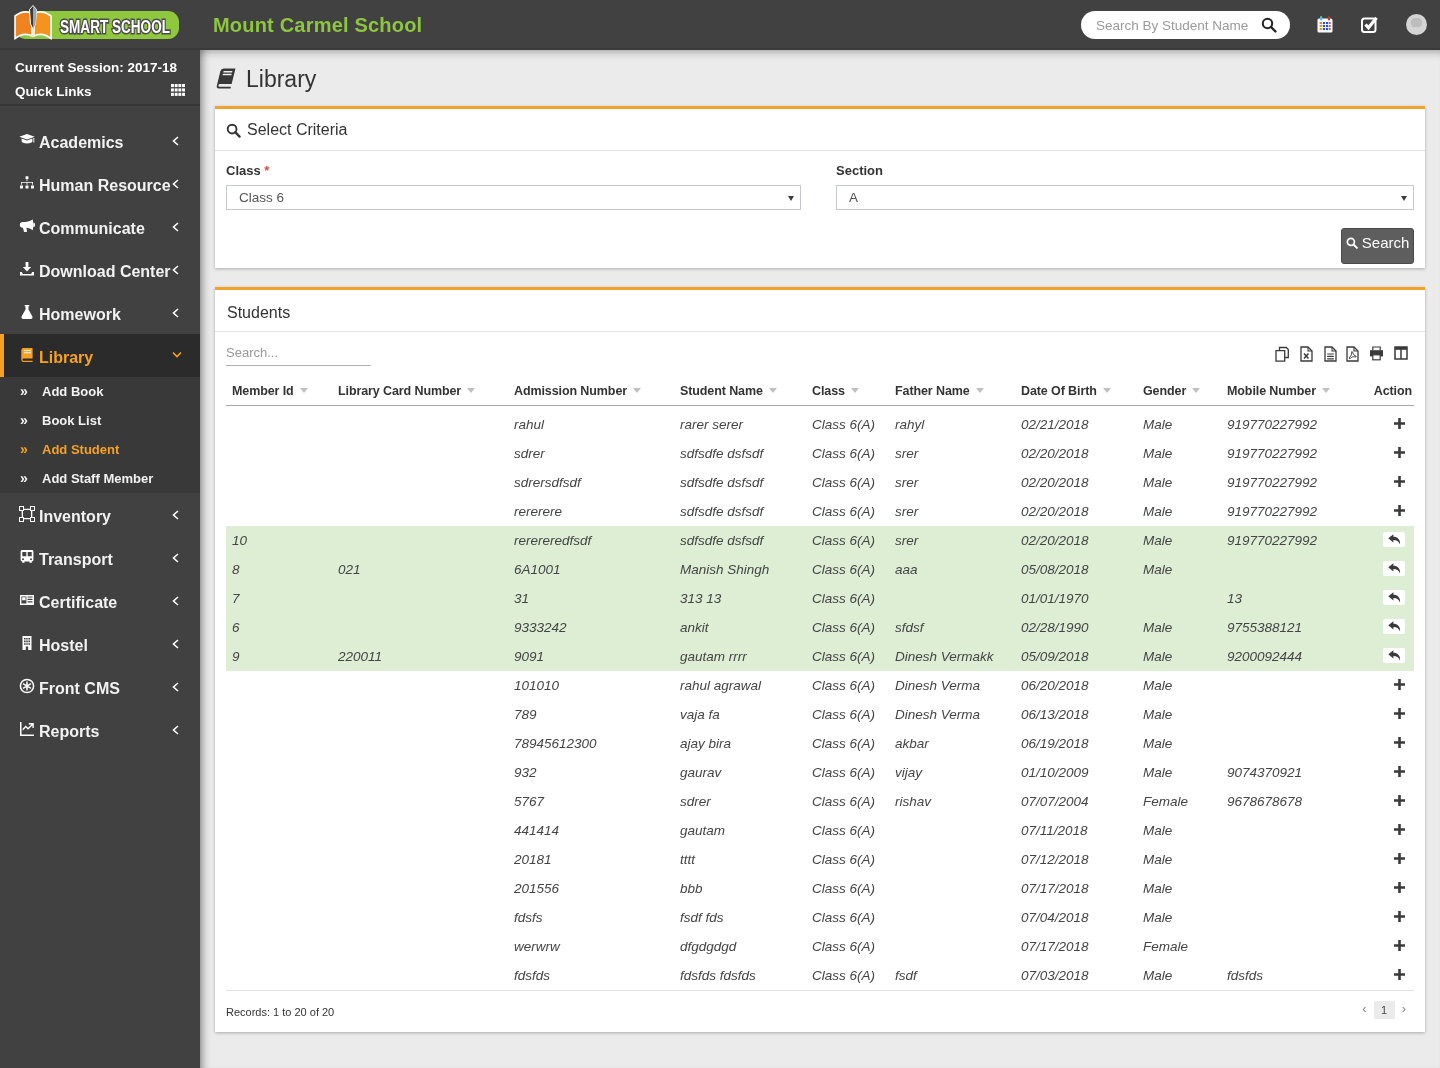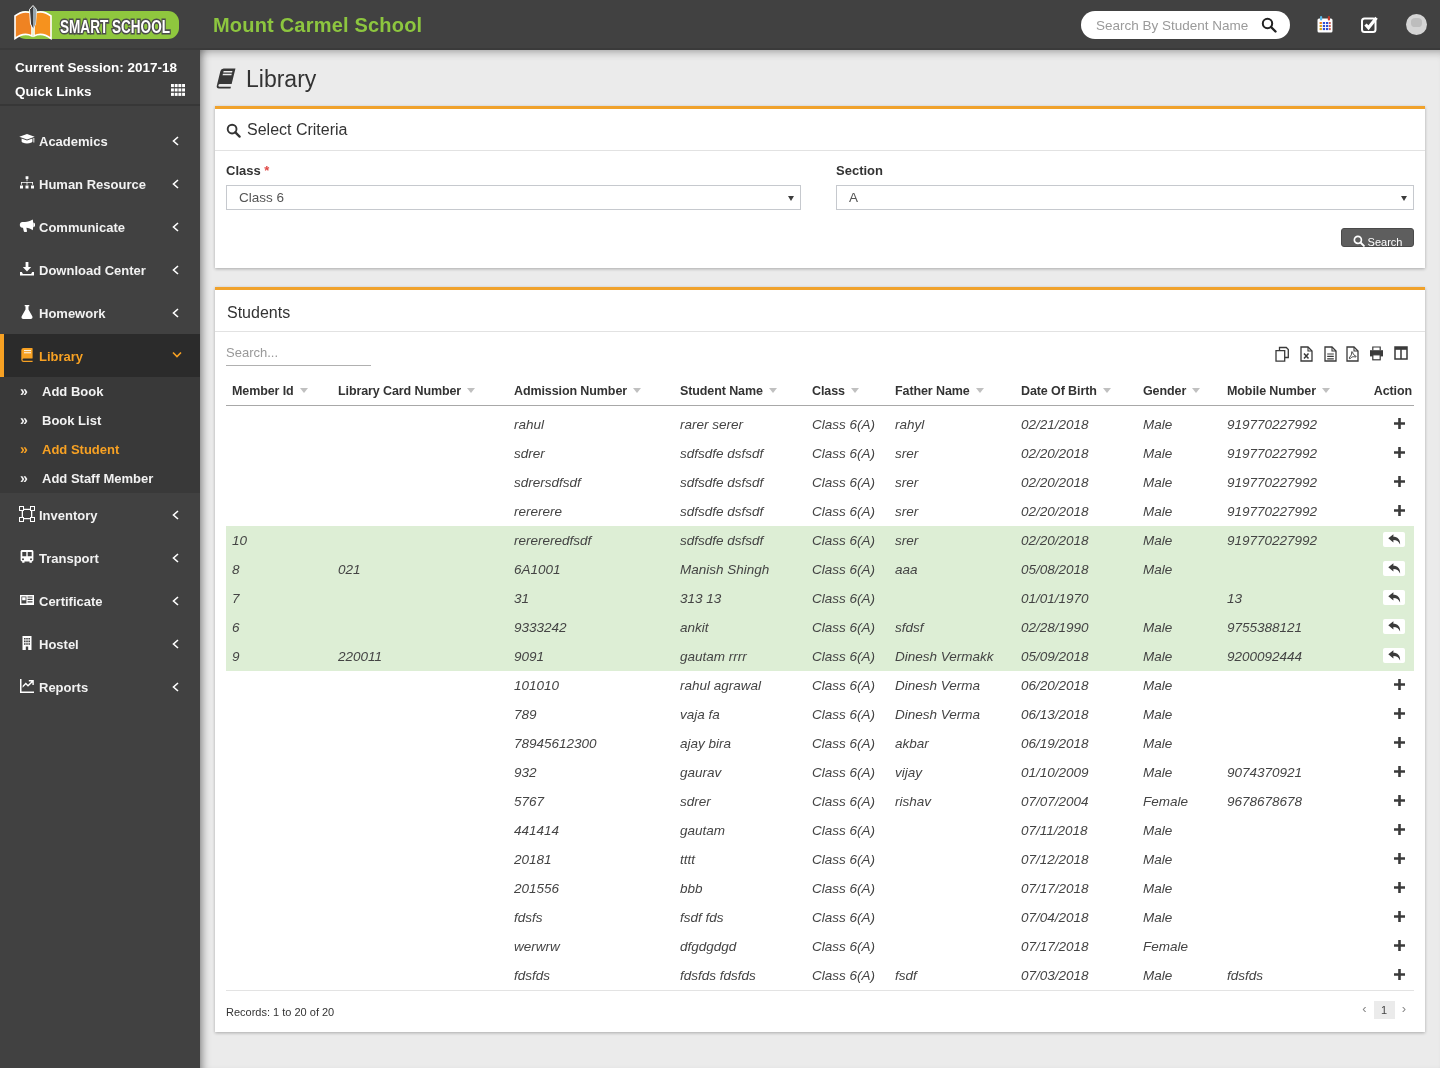--- a/index.html
+++ b/index.html
@@ -13,21 +13,21 @@
 .avatar { position:absolute; left:1406px; top:14px; width:21px; height:21px; border-radius:50%; background:#d4d4d4; }
 .avatar:after { content:""; position:absolute; left:5px; top:4px; width:11px; height:9px; border-radius:40%; background:#bdbdbd; }
 
 .sidebar { position:absolute; top:50px; left:0; width:200px; height:1018px; background:#414141; z-index:9; }
 .session { position:absolute; left:15px; top:10px; color:#fff; font-size:13.5px; font-weight:bold; }
 .qlinks { position:absolute; left:15px; top:34px; color:#fff; font-size:13.5px; font-weight:bold; }
 .qgrid { position:absolute; left:171px; top:34px; }
 .sdiv { position:absolute; left:0; top:54px; width:200px; height:2px; background:#373737; }
 
 .menu { position:absolute; top:69px; left:0; width:200px; list-style:none; }
-.menu li.item { height:43px; position:relative; color:#f2f2f2; font-size:13px; font-weight:bold; }
+.menu li.item { height:43px; position:relative; color:#f2f2f2; font-size:16px; font-weight:bold; }
 .menu li.item .ic { position:absolute; left:19px; top:13px; width:16px; height:16px; }
 .menu li.item .lb { position:absolute; left:39px; top:15px; }
 .menu li.item .chev { position:absolute; left:172px; top:17px; }
 .menu li.item.active { background:#2b2b2b; color:#f7a123; }
 .menu li.item.active:before { content:""; position:absolute; left:0; top:0; width:4px; height:43px; background:#f7a123; }
 .submenu { background:#393939; }
 .submenu .sitem { height:29px; position:relative; color:#f2f2f2; font-size:13px; font-weight:bold; }
 .submenu .sitem .dbl { position:absolute; left:20px; top:6px; font-size:14px; }
 .submenu .sitem .lb { position:absolute; left:42px; top:7px; }
 .submenu .sitem.active { color:#f7a123; }
@@ -41,21 +41,21 @@
 .card1 { top:56px; height:162px; }
 .card2 { top:237px; height:745px; }
 .chead { position:absolute; left:0; top:0; width:100%; height:42px; border-bottom:1px solid #e2e2e2; }
 .chead .t { position:absolute; left:32px; top:12px; font-size:16px; color:#333; }
 .chead .mag { position:absolute; left:11px; top:14px; }
 .lbl { position:absolute; font-size:13px; font-weight:bold; color:#333; }
 .req { color:#e04744; }
 .sel { position:absolute; height:25px; background:#fff; border:1px solid #c6c9ce; font-size:13.5px; color:#555;
   line-height:23px; padding-left:12px; }
 .sel .arr { position:absolute; right:6px; top:10px; width:0; height:0; border-left:3.5px solid transparent; border-right:3.5px solid transparent; border-top:5px solid #3d3d3d; }
-.btn-search { position:absolute; left:1126px; top:119px; width:73px; height:19px; background:#5e5e5e; border:1px solid #4a4a4a; border-radius:3px; color:#fff; font-size:11px; text-align:center; line-height:27px; }
+.btn-search { position:absolute; left:1126px; top:119px; width:73px; height:36px; background:#5e5e5e; border:1px solid #4a4a4a; border-radius:3px; color:#fff; font-size:15px; text-align:center; line-height:27px; }
 
 .students-t { position:absolute; left:12px; top:14px; font-size:16px; color:#333; }
 .c2hline { position:absolute; left:0; top:41px; width:1210px; height:1px; background:#e2e2e2; }
 .sinput { position:absolute; left:11px; top:50px; width:145px; height:26px; line-height:26px; border-bottom:1px solid #b0b0b0; font-size:13px; color:#999; }
 .expicons { position:absolute; left:0; top:0; }
 .expicons svg { position:absolute; top:56px; }
 
 .thead { position:absolute; left:11px; top:88px; width:1188px; height:28px; border-bottom:1px solid #a8a8a8; }
 .th { position:absolute; top:6px; font-size:12.5px; font-weight:bold; color:#333; white-space:nowrap; letter-spacing:-0.1px; }
 .th .st { display:inline-block; width:0; height:0; border-left:4px solid transparent; border-right:4px solid transparent; border-top:5px solid #c0c0c0; margin-left:6px; vertical-align:2px; }
@@ -247,20 +247,30 @@
     <li class="item">
         <svg class="ic" viewBox="0 0 16 16" fill="#fff">
           <path d="M3.5 1 h9 v14 h-9 Z M5 3 h1.6 v1.6 H5 Z M7.2 3 h1.6 v1.6 H7.2 Z M9.4 3 h1.6 v1.6 H9.4 Z M5 5.6 h1.6 v1.6 H5 Z M7.2 5.6 h1.6 v1.6 H7.2 Z M9.4 5.6 h1.6 v1.6 H9.4 Z M5 8.2 h1.6 v1.6 H5 Z M7.2 8.2 h1.6 v1.6 H7.2 Z M9.4 8.2 h1.6 v1.6 H9.4 Z M6.8 11.4 h2.4 V15 H6.8 Z" fill-rule="evenodd"></path>
         </svg>
         <span class="lb">Hostel</span>
         <svg class="chev" width="7" height="10" viewBox="0 0 7 10">
           <path d="M6 1 L1.5 5 L6 9" fill="none" stroke="#fff" stroke-width="1.6"></path>
         </svg>
       </li>
     <li class="item">
+        <svg class="ic" viewBox="0 0 16 16">
+          <circle cx="8" cy="8" r="6.6" fill="none" stroke="#fff" stroke-width="1.5"></circle>
+          <path d="M8 3.4 V12.6 M4 5.7 L12 10.3 M12 5.7 L4 10.3" stroke="#fff" stroke-width="1.5"></path>
+        </svg>
+        <span class="lb">Front CMS</span>
+        <svg class="chev" width="7" height="10" viewBox="0 0 7 10">
+          <path d="M6 1 L1.5 5 L6 9" fill="none" stroke="#fff" stroke-width="1.6"></path>
+        </svg>
+      </li>
+    <li class="item">
         <svg class="ic" viewBox="0 0 16 16" fill="#fff">
           <path d="M1 1 h1.5 v12.5 H15 V15 H1 Z M3.6 9.8 L6.8 6.6 L9 8.8 L13.4 4.4 V7 h1.4 V2 H9.8 v1.4 h2.6 L9 6.8 L6.8 4.6 L3.6 7.8 Z"></path>
         </svg>
         <span class="lb">Reports</span>
         <svg class="chev" width="7" height="10" viewBox="0 0 7 10">
           <path d="M6 1 L1.5 5 L6 9" fill="none" stroke="#fff" stroke-width="1.6"></path>
         </svg>
       </li>
   </ul>
 </div>

